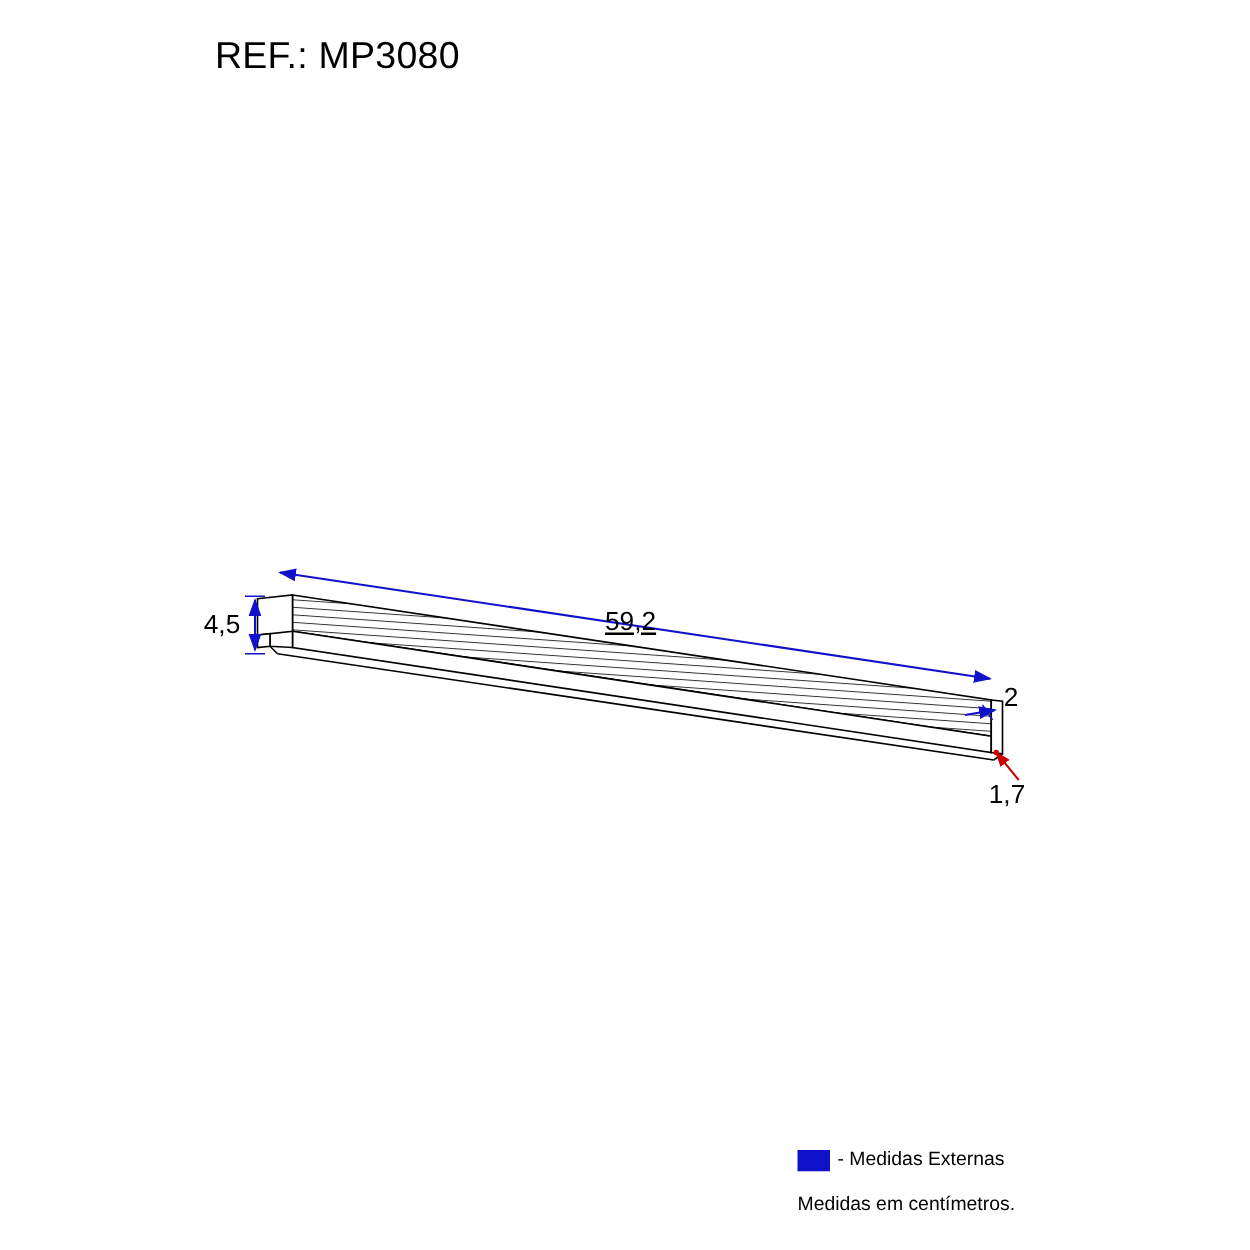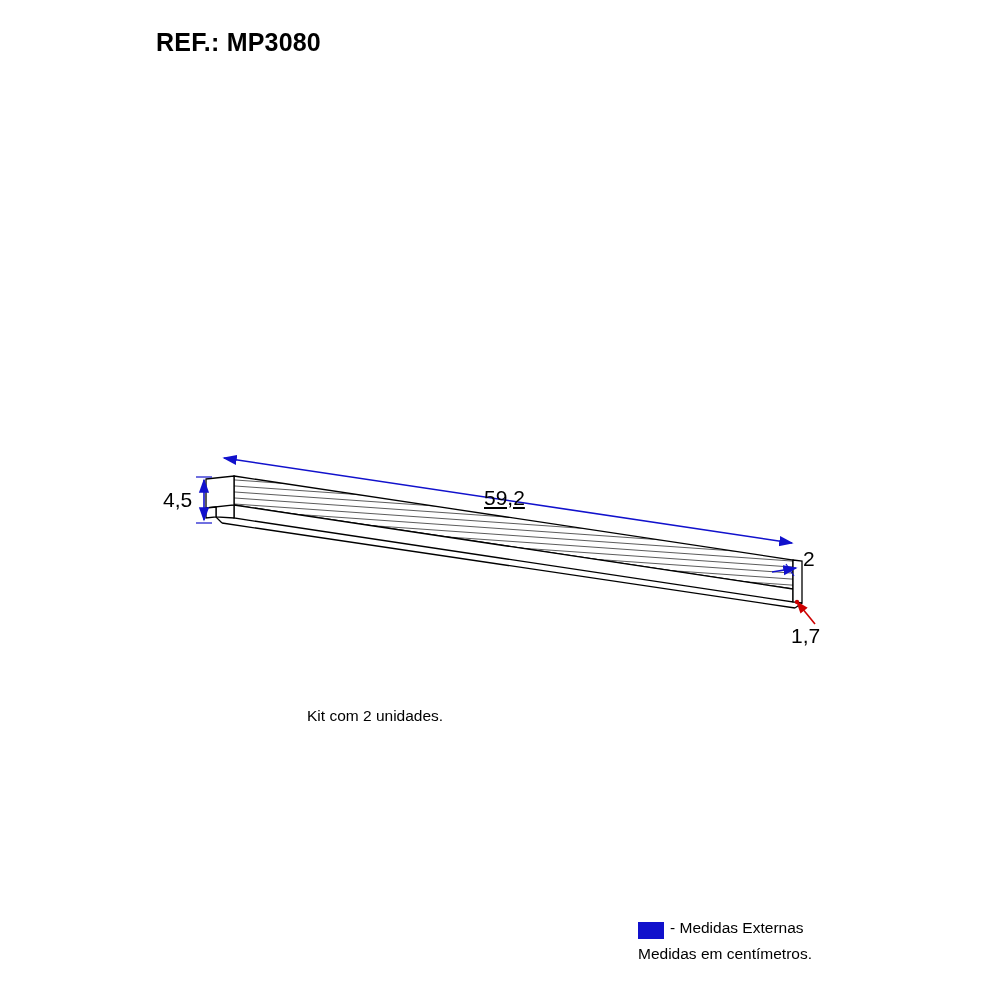--- a/index.html
+++ b/index.html
@@ -11,24 +11,24 @@
     width: 1000px;
     height: 1000px;
     position: relative;
     font-family: "Liberation Sans", sans-serif;
     color: #000000;
     overflow: hidden;
   }
 
   #ref-title {
     position: absolute;
-    left: 156px;
+    left: 172px;
     top: 28px;
-    font-size: 25px;
-    font-weight: bold;
+    font-size: 30px;
+    font-weight: normal;
     letter-spacing: 0.2px;
     white-space: nowrap;
   }
 
   #drawing-area {
     position: absolute;
     left: 0;
     top: 0;
     width: 1000px;
     height: 1000px;
@@ -60,31 +60,31 @@
   #legend {
     position: absolute;
     left: 638px;
     top: 917px;
     font-size: 15.5px;
     line-height: 22px;
     white-space: nowrap;
   }
   #legend-row {
     display: flex;
-    align-items: flex-end;
+    align-items: center;
     gap: 6px;
   }
   #legend-swatch {
     width: 26px;
     height: 17px;
     background: #1111cc;
     display: inline-block;
   }
   #legend-units {
-    margin-top: 4px;
+    margin-top: 14px;
   }
 </style>
 </head>
 <body>
 
 <div id="ref-title">REF.: MP3080</div>
 
 <div id="drawing-area">
   <svg width="1000" height="1000" viewBox="0 0 1000 1000" xmlns="http://www.w3.org/2000/svg">
     <defs>
@@ -142,21 +142,20 @@
     </g>
   </svg>
 
   <div class="dim-label" id="dim-label-height">4,5</div>
   <div class="dim-label" id="dim-label-length">59,2</div>
   <div class="dim-label" id="dim-label-depth">2</div>
   <div class="dim-label" id="dim-label-thickness">1,7</div>
 </div>
 
 <div id="notes">
-  <div>Kit com 2 unidades.</div>
 </div>
 
 <div id="legend">
   <div id="legend-row">
     <span id="legend-swatch"></span>
     <span>- Medidas Externas</span>
   </div>
   <div id="legend-units">Medidas em centímetros.</div>
 </div>
 

